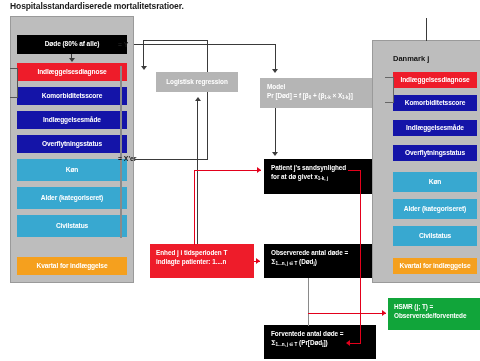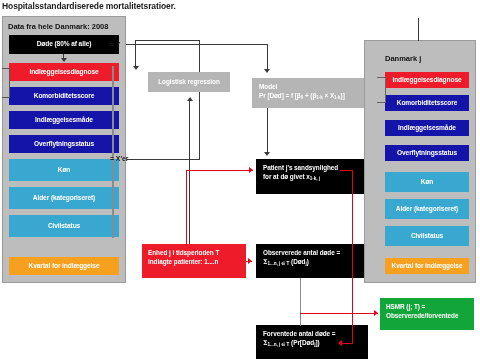--- a/index.html
+++ b/index.html
@@ -8,21 +8,21 @@
     margin: 0; padding: 0;
     background: #ffffff;
   }
   body {
     width: 480px; height: 361px;
     position: relative;
     overflow: hidden;
     font-family: "Liberation Sans", "DejaVu Sans", sans-serif;
     -webkit-font-smoothing: none;
   }
-  #root { position: absolute; left:0; top:0; width:462px; height:361px; }
+  #root { position: absolute; left:8px; top:0; width:462px; height:361px; }
 
   
   .caption {
     position: absolute;
     left: 2px; top: 1px;
     font-size: 8.5px;
     font-weight: bold;
     color: #1b1b1b;
     letter-spacing: -0.1px;
     white-space: nowrap;
@@ -144,21 +144,20 @@
   }
 </style>
 </head>
 <body>
 
 <div id="root">
 
   <div class="caption">Hospitalsstandardiserede mortalitetsratioer.</div>
 
   <div class="panel" style="left:2px; top:16px; width:124px; height:267px;"></div>
-  <div class="panel-title" style="left:8px; top:22px;">Data fra hele Danmark: 2008</div>
 
   <div class="vbox black" style="left:9px; top:35px; width:110px; height:19px;">Døde (80% af alle)</div>
 
   <div class="vbox red" style="left:9px; top:63px; width:110px; height:18px;">Indlæggelsesdiagnose</div>
   <div class="vbox blue" style="left:9px; top:87px; width:110px; height:18px;">Komorbiditetsscore</div>
   <div class="vbox blue" style="left:9px; top:111px; width:110px; height:18px;">Indlæggelsesmåde</div>
   <div class="vbox blue" style="left:9px; top:135px; width:110px; height:18px;">Overflytningsstatus</div>
   <div class="vbox cyan" style="left:9px; top:159px; width:110px; height:22px;">Køn</div>
   <div class="vbox cyan" style="left:9px; top:187px; width:110px; height:22px;">Alder (kategoriseret)</div>
   <div class="vbox cyan" style="left:9px; top:215px; width:110px; height:22px;">Civilstatus</div>

